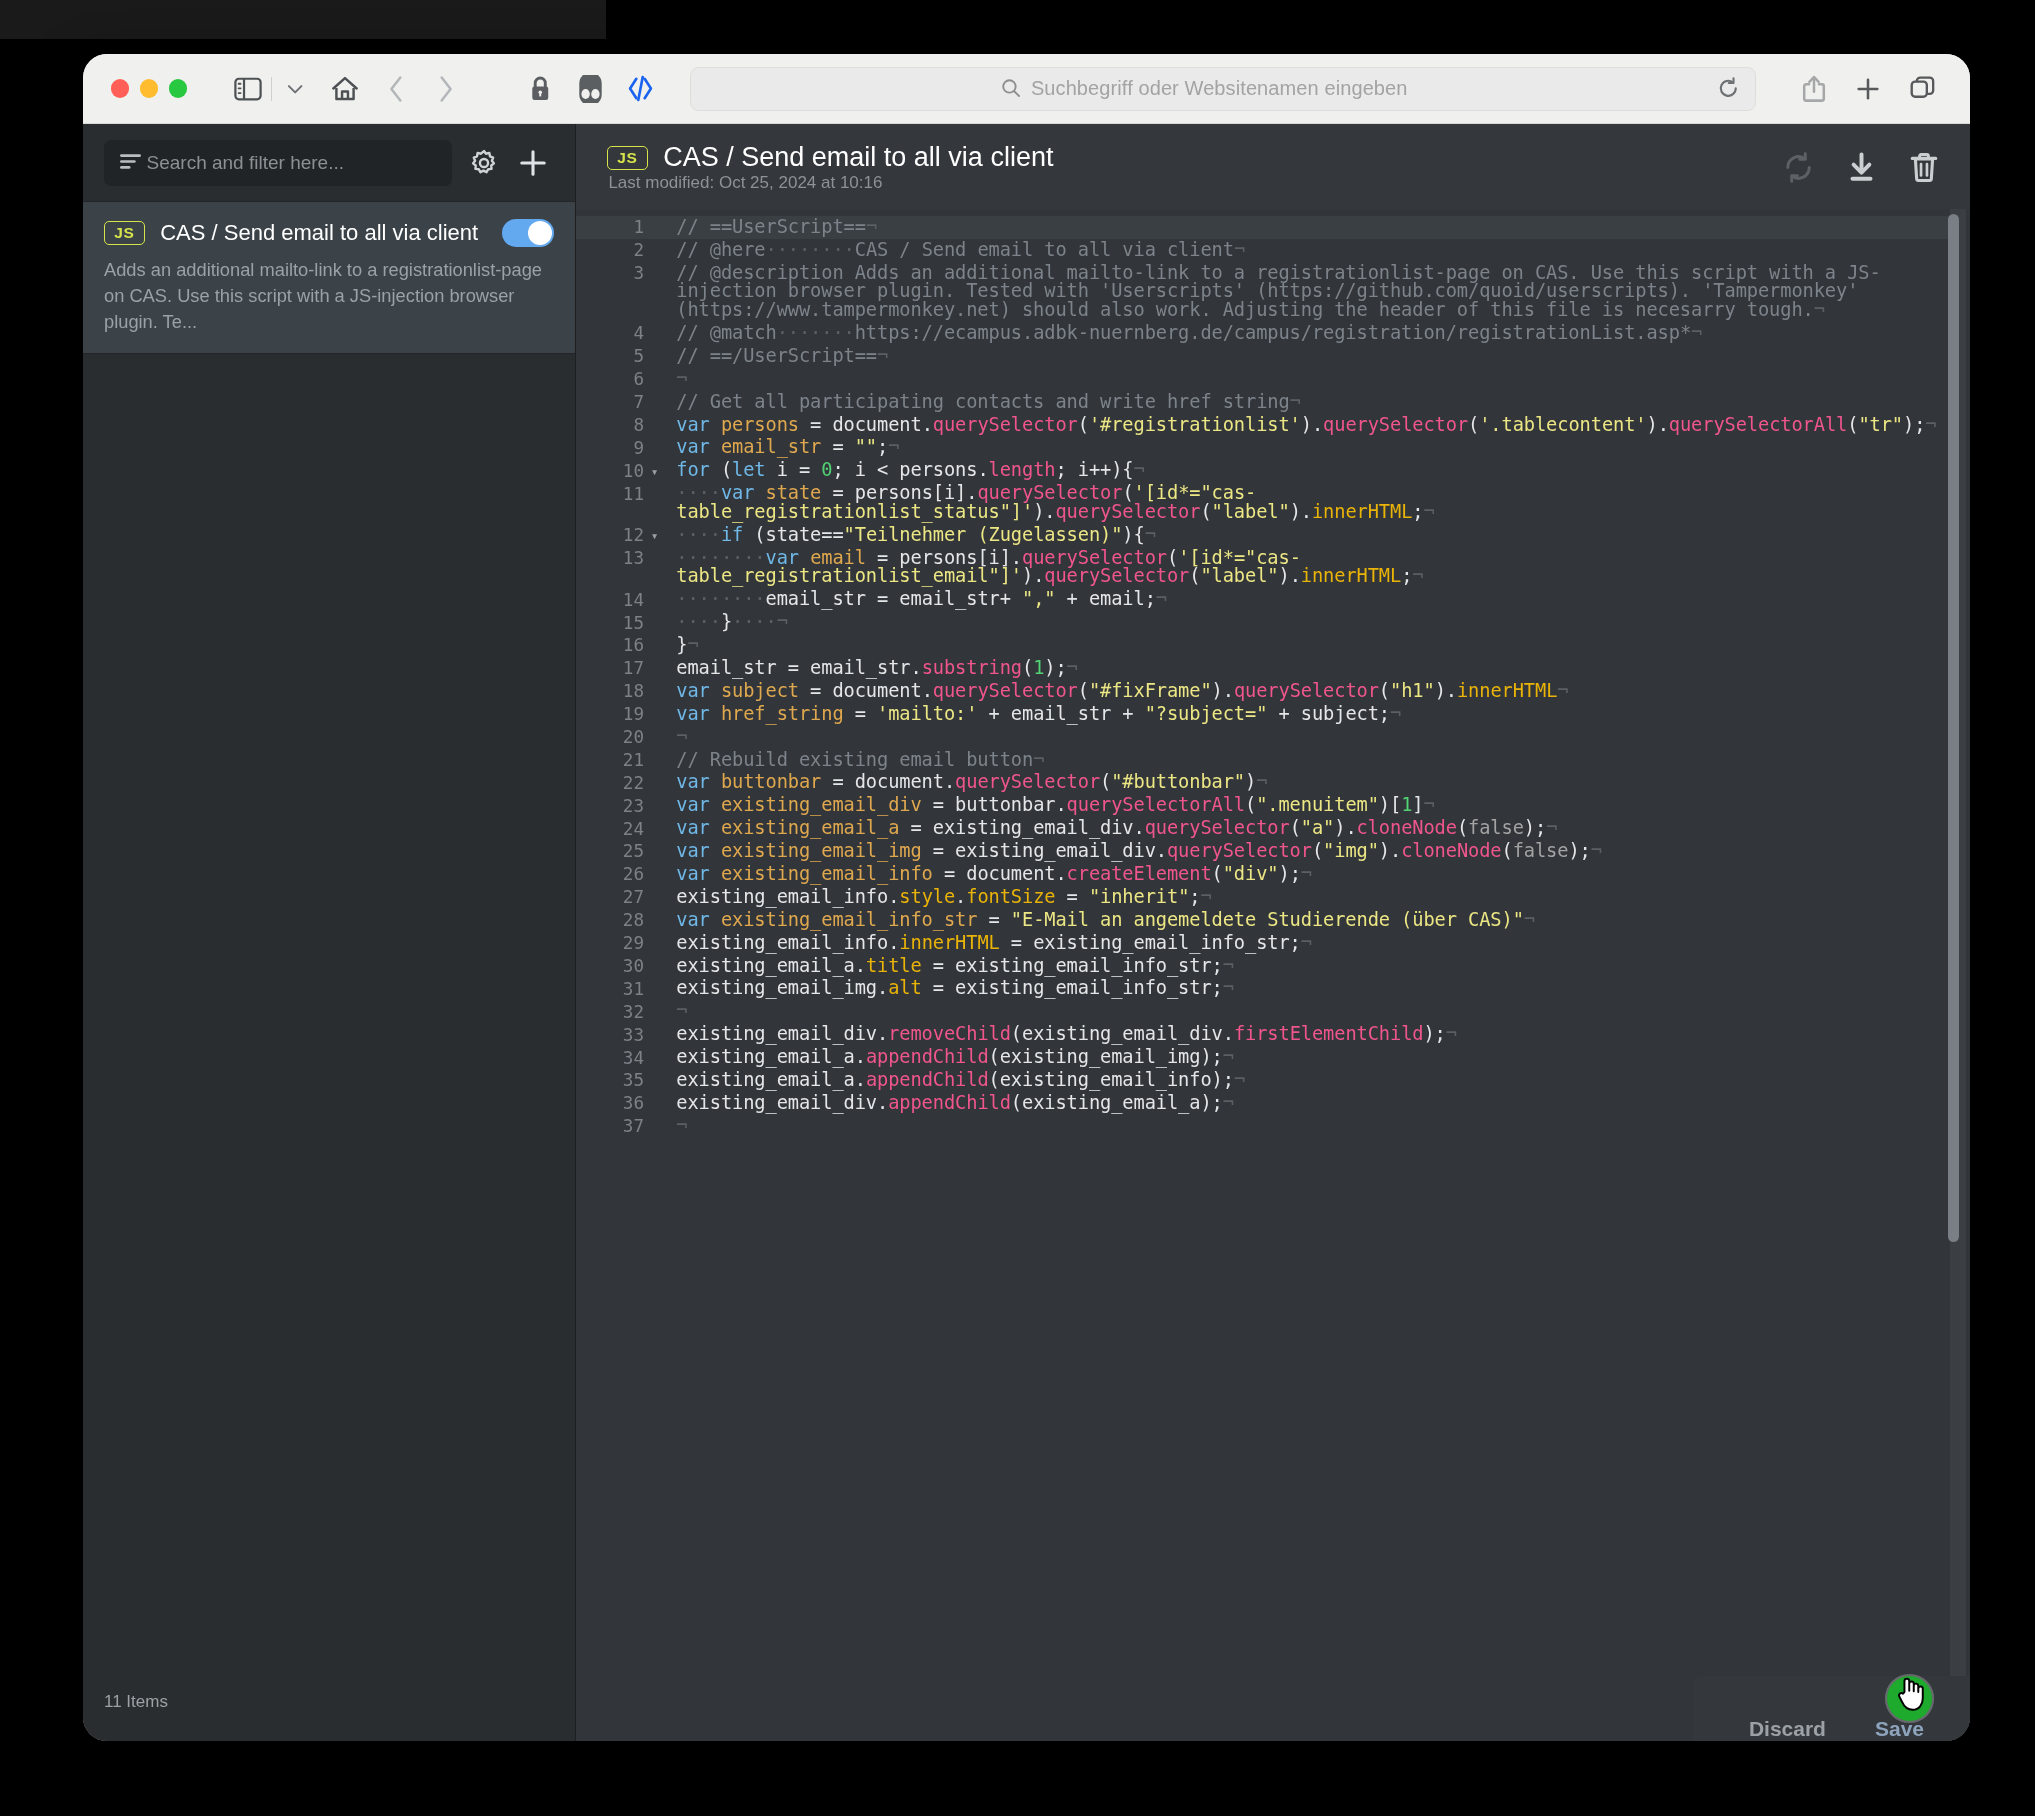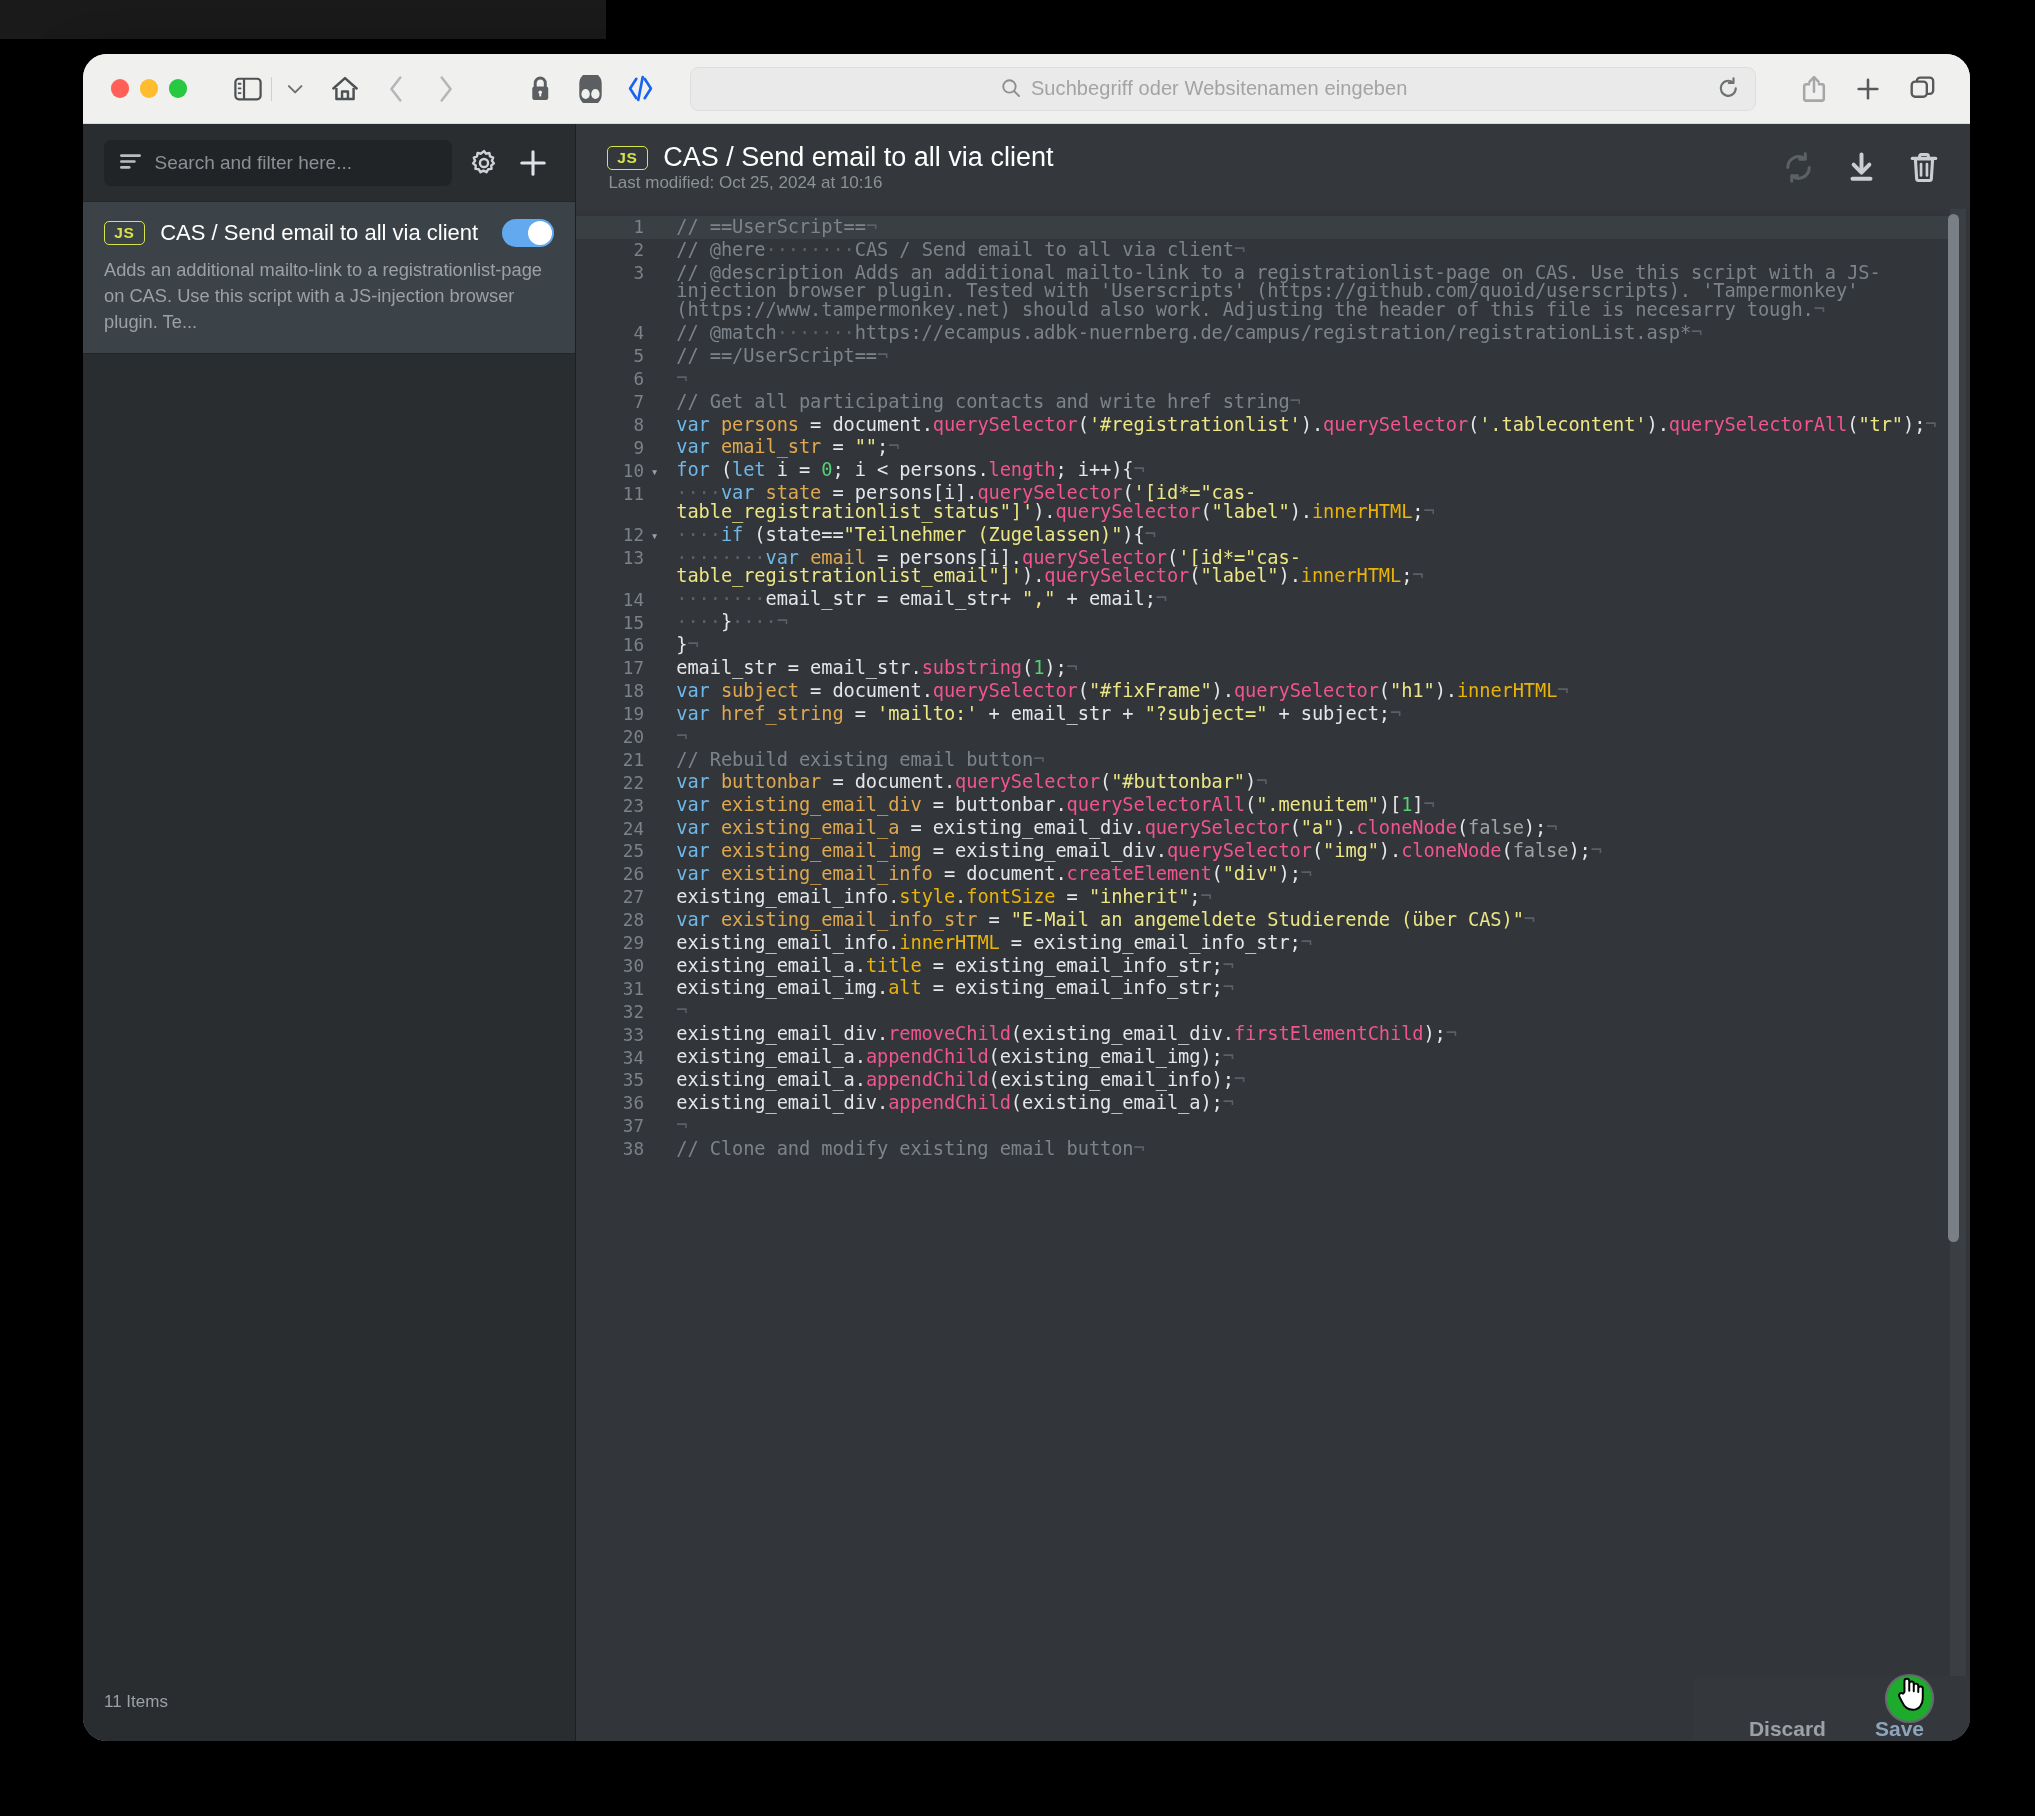--- a/index.html
+++ b/index.html
@@ -106,21 +106,21 @@
     padding: 0 25px 0 21px;
     gap: 14px;
   }
   #search-box {
     flex: 1;
     height: 46px;
     background: #212427;
     border-radius: 7px;
     display: flex; align-items: center;
     padding: 0 15.5px;
-    gap: 14px;
+    gap: 6px;
   }
   #search-input-text {
     font-size: 19px;
     color: #8c9094;
   }
   .side-icon-btn { width: 35px; height: 35px; display:flex; align-items:center; justify-content:center; }
 
   #script-list { flex: 1; overflow: hidden; }
   .script-item {
     background: #3b4248;
@@ -696,25 +696,20 @@
               <div class="code-line">
                 <span class="ln">36</span>
                 <span class="fold"></span>
                 <span class="ltxt"><span class="pl">existing_email_div.</span><span class="fn">appendChild</span><span class="pl">(existing_email_a);</span><span class="ws">¬</span></span>
               </div>
               <div class="code-line">
                 <span class="ln">37</span>
                 <span class="fold"></span>
                 <span class="ltxt"><span class="ws">¬</span></span>
               </div>
-              <div class="code-line">
-                <span class="ln">38</span>
-                <span class="fold"></span>
-                <span class="ltxt"><span class="cmt">// Clone and modify existing email button</span><span class="ws">¬</span></span>
-              </div>
             </div>
           <div id="scrollbar-track">
             <div id="scrollbar-thumb"></div>
           </div>
 
           <div id="editor-footer">
             <span class="ftr-btn" id="discard-btn">Discard</span>
             <span class="ftr-btn" id="save-btn">Save</span>
           </div>
         </div>

